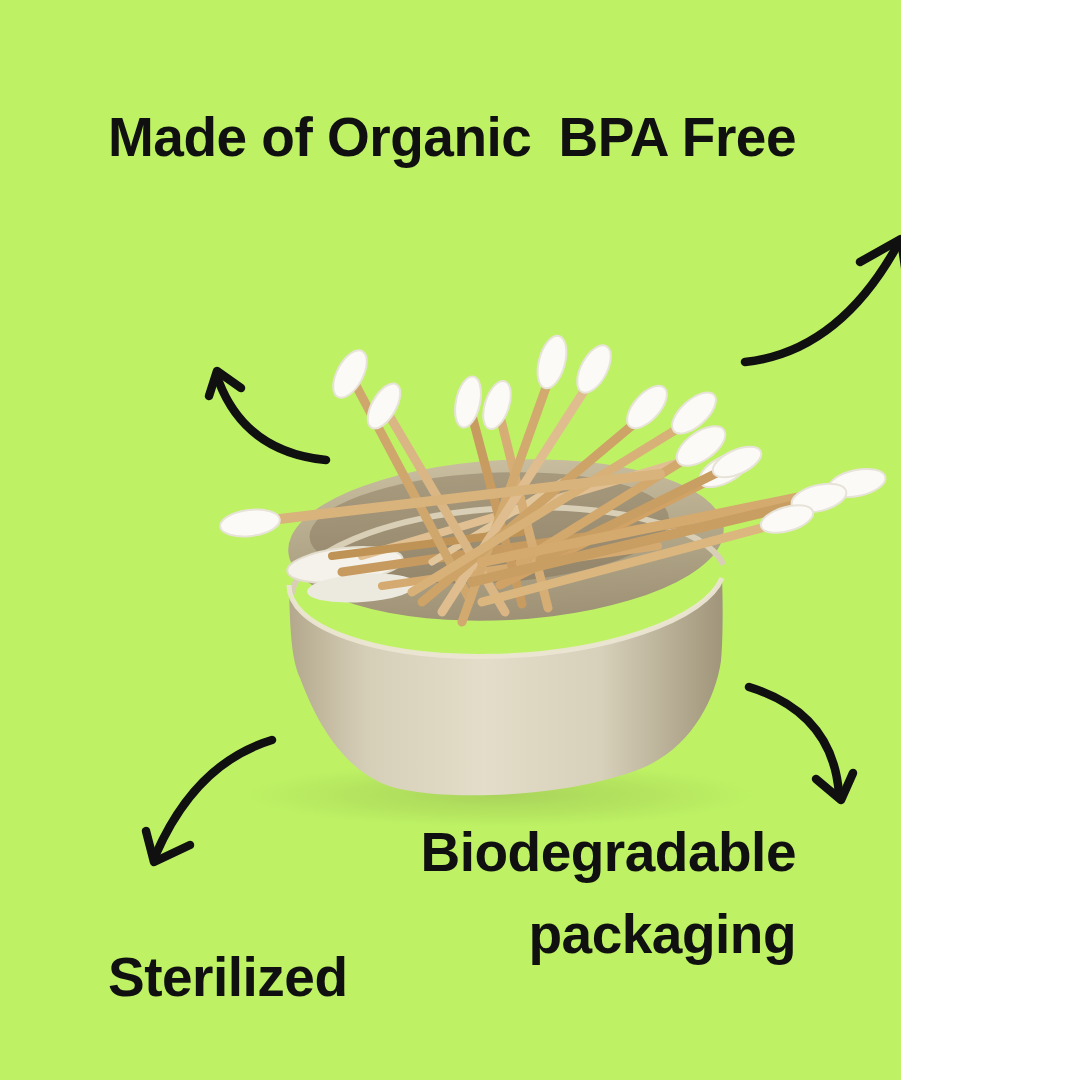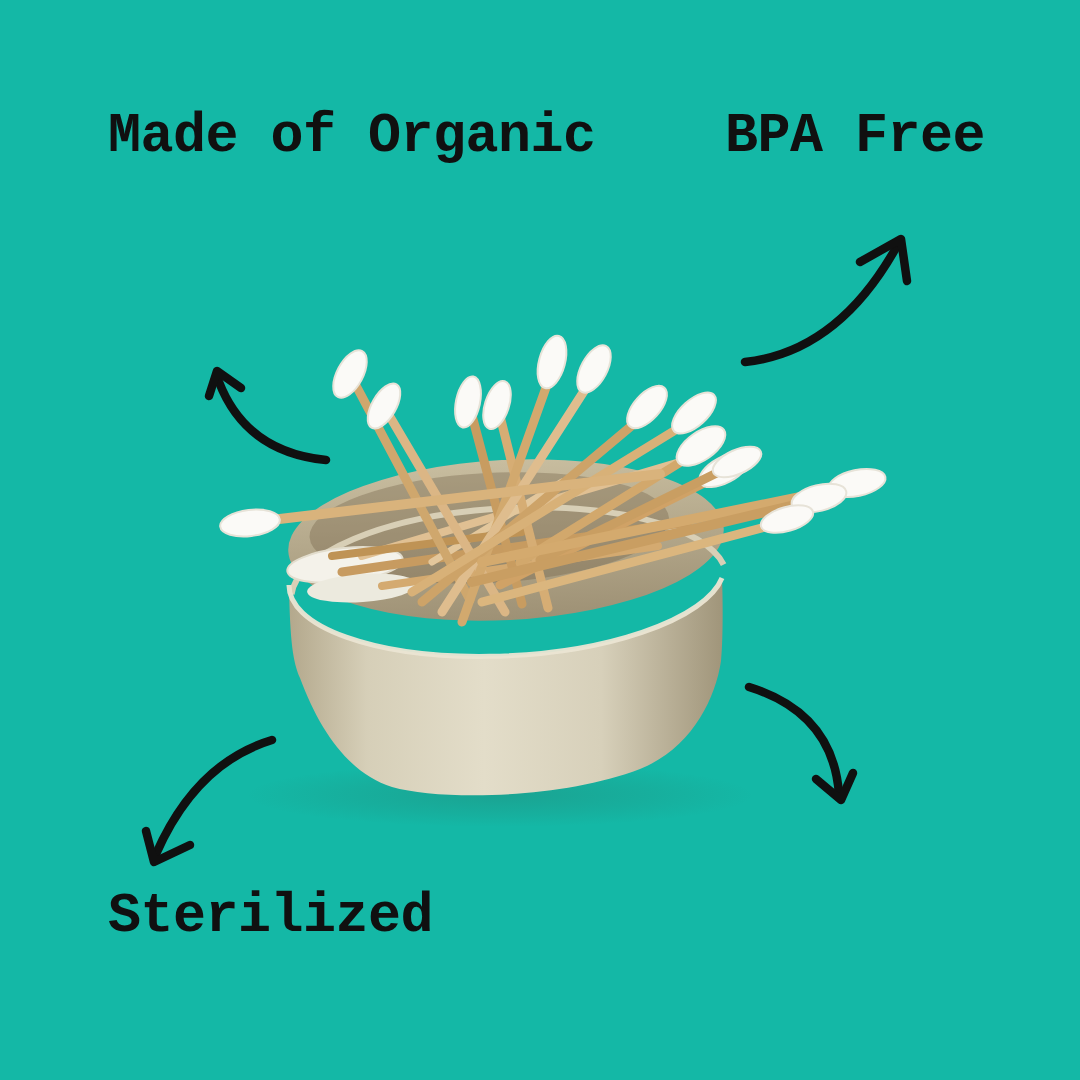--- a/index.html
+++ b/index.html
@@ -1,21 +1,21 @@
 <!DOCTYPE html>
 <html><head>
 <meta charset="utf-8">
 <style>
   html,body{margin:0;padding:0;background:#ffffff;}
   .canvas{
     position:relative;
-    width:1080px;height:1080px;
-    background:#14b8a6;
+    width:901px;height:1080px;
+    background:#bef264;
     overflow:hidden;
-    font-family:Liberation Mono, monospace;
+    font-family:Liberation Sans, sans-serif;
   }
   .label{
     position:absolute;
     font-weight:bold;
     color:#101010;
     font-size:55px;
     letter-spacing:-0.5px;
     line-height:82px;
     white-space:nowrap;
   }
@@ -141,22 +141,26 @@
 
   <svg class="arrow-svg" style="left:738px;top:676px" width="125" height="136" viewBox="0 0 125 136" aria-hidden="true">
     <path d="M11,11 Q95,37 101,118"></path>
     <path d="M78,103 L103,124 L115,97"></path>
   </svg>
 
   <div class="label" style="left:108px;top:96px">
     <div>Made of Organic</div>
   </div>
 
-  <div class="label right" style="right:95px;top:96px">
+  <div class="label right" style="right:105px;top:96px">
     <div>BPA Free</div>
   </div>
 
-  <div class="label" style="left:108px;top:876px">
+  <div class="label" style="left:108px;top:936px">
     <div>Sterilized</div>
   </div>
 
+  <div class="label right" style="right:105px;top:811px">
+    <div>Biodegradable</div>
+    <div>packaging</div>
+  </div>
 
 </div>
 
 </body></html>

